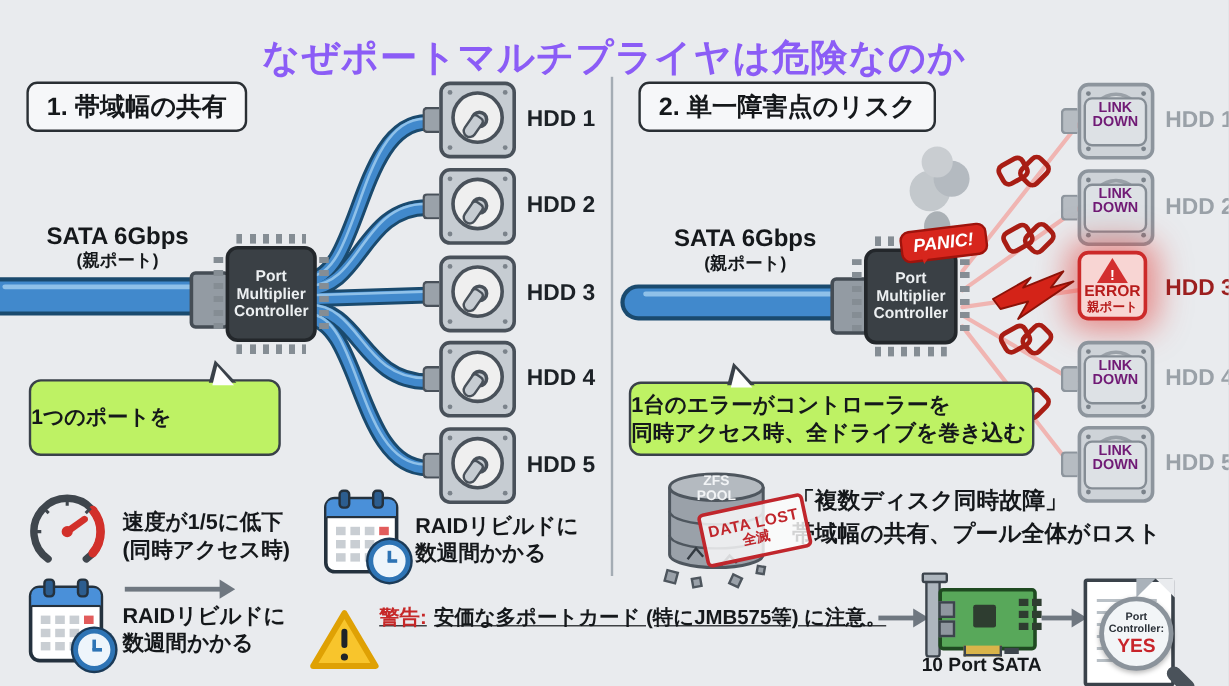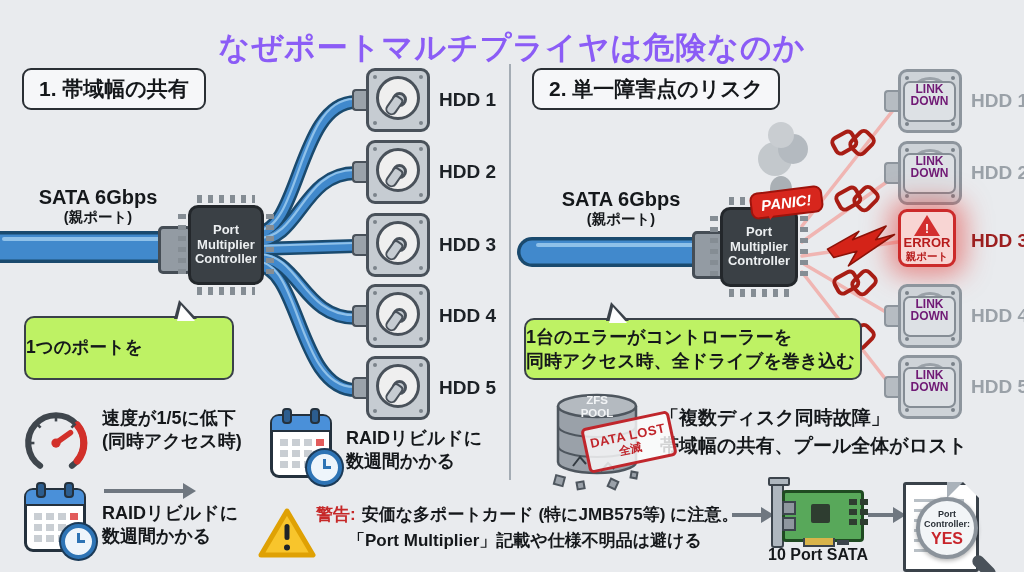--- a/index.html
+++ b/index.html
@@ -109,21 +109,21 @@
                    0 22px #c9ced3,12px 22px #c9ced3,24px 22px #c9ced3,36px 22px #c9ced3;}
   .cal-clock{position:absolute;right:-13px;bottom:-10px;width:27px;height:27px;background:#eef5fb;
         border:4px solid #2e74b5;border-radius:50%;box-shadow:0 0 0 2px #1b3a57;z-index:3;}
   .ch1{position:absolute;left:12px;top:5px;width:2.5px;height:9px;background:#2e74b5;}
   .ch2{position:absolute;left:12px;top:12px;width:8px;height:2.5px;background:#2e74b5;}
   
   .h-arrow{position:absolute;height:0;border-top:4.5px solid #6f7780;z-index:2;}
   .h-arrow::after{content:"";position:absolute;right:-12px;top:-10.5px;border-left:13px solid #6f7780;
         border-top:8px solid transparent;border-bottom:8px solid transparent;}
   
-  .warn-text{position:absolute;font-size:17px;font-weight:800;line-height:1.55;white-space:nowrap;z-index:2;}
+  .warn-text{position:absolute;font-size:17px;font-weight:800;line-height:1.55;white-space:nowrap;z-index:2;text-decoration:underline;}
   .warn-label{color:#c62828;margin-right:6px;}
   .warn-l2{margin-left:32px;}
   
   .stamp{position:absolute;left:584px;top:419px;width:84px;height:40px;border:3px solid #c0262c;
         border-radius:5px;background:rgba(252,252,252,.82);color:#c0262c;display:flex;flex-direction:column;
         align-items:center;justify-content:center;font-weight:900;transform:rotate(-12deg);z-index:4;}
   .stamp-l1{font-size:13px;line-height:1.1;letter-spacing:.5px;}
   .stamp-l2{font-size:11.5px;line-height:1.1;}
   .impact{position:absolute;left:660px;top:404px;font-size:19px;font-weight:800;line-height:1.45;
         white-space:nowrap;z-index:2;}
@@ -302,21 +302,21 @@
   <svg class="gauge" style="left:20px;top:406px;" width="72" height="72" viewBox="0 0 70 70">
     <path d="M 19.5 58.1 A 27 27 0 1 1 50.5 58.1" fill="none" stroke="#3f464d" stroke-width="6" stroke-linecap="round"></path>
     <path d="M 55.7 18.6 A 27 27 0 0 1 55.7 53.4" fill="none" stroke="#d2302a" stroke-width="7" stroke-linecap="round"></path>
     <line x1="35" y1="9" x2="35" y2="15" stroke="#3f464d" stroke-width="2.5"></line>
     <line x1="16" y1="17" x2="20" y2="21" stroke="#3f464d" stroke-width="2.5"></line>
     <line x1="54" y1="17" x2="50" y2="21" stroke="#3f464d" stroke-width="2.5"></line>
     <line x1="8" y1="36" x2="14" y2="36" stroke="#3f464d" stroke-width="2.5"></line>
     <line x1="35" y1="36" x2="49" y2="26" stroke="#d2302a" stroke-width="5.5" stroke-linecap="round"></line>
     <circle cx="35" cy="36" r="4.5" fill="#d2302a"></circle>
   </svg>
-  <div class="stat-text" style="left:102px;top:407px;">
+  <div class="stat-text" style="left:102px;top:424px;">
     <div>速度が1/5に低下</div>
     <div>(同時アクセス時)</div>
   </div>
 
   <div class="cal" style="left:270px;top:414px;">
     <span class="cal-ring r1"></span>
       <span class="cal-ring r2"></span>
     <div class="cal-head"></div>
     <div class="cal-grid"></div>
     <div class="cal-clock">
@@ -502,21 +502,20 @@
 
   <svg class="wtri" style="left:258px;top:506px;" width="58" height="54" viewBox="0 0 58 54">
     <path d="M29 5 L55 49 L3 49 Z" fill="#f8c52c" stroke="#dfa104" stroke-width="5" stroke-linejoin="round"></path>
     <rect x="26.5" y="18" width="5" height="16" rx="2.5" fill="#1f2428"></rect>
     <circle cx="29" cy="41.5" r="3" fill="#1f2428"></circle>
   </svg>
   <div class="warn-text" style="left:316px;top:502px;">
     <div>
       <span class="warn-label">警告:</span><span>安価な多ポートカード (特にJMB575等) に注意。</span>
     </div>
-    <div class="warn-l2">「Port Multiplier」記載や仕様不明品は避ける</div>
   </div>
 
   <div class="h-arrow" style="left:732px;top:513px;width:30px;"></div>
 
   <div class="card">
     <div class="bracket"></div>
     <div class="board">
       <div class="bchip"></div>
       <div class="bports"></div>
       <div class="lport lp1"></div>

